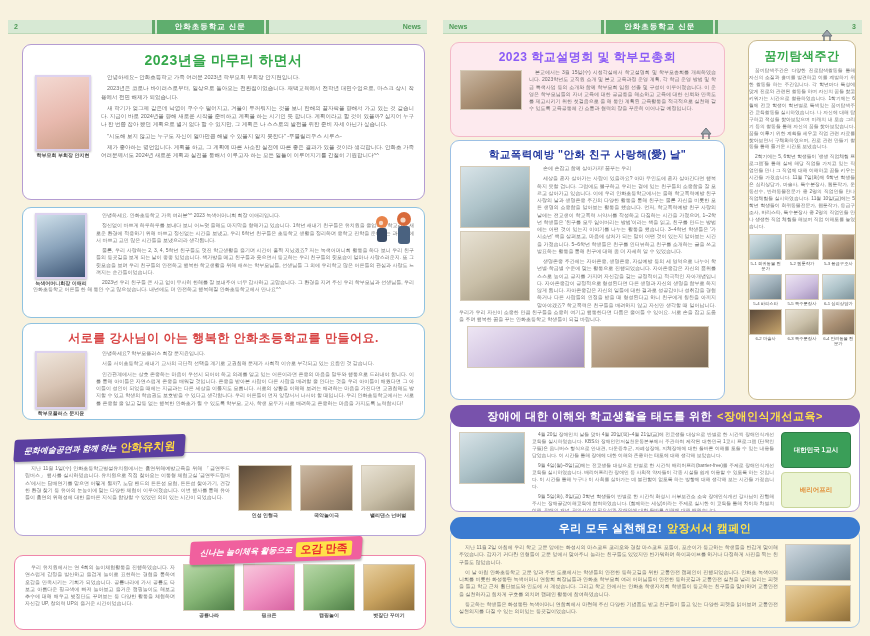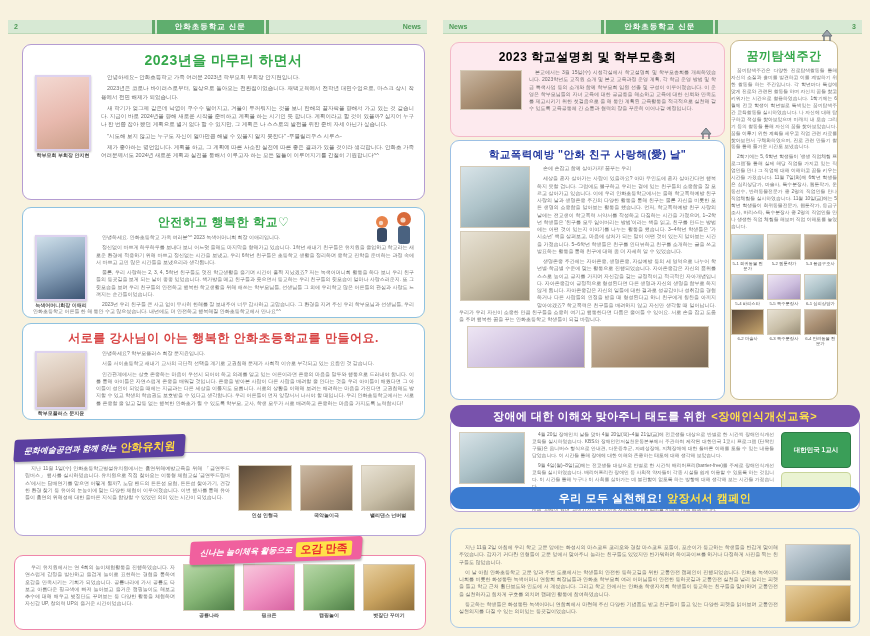--- a/index.html
+++ b/index.html
@@ -19,21 +19,21 @@
   .b-purple{border:1.5px solid #b49cd2}
   .b-blue{border:1.5px solid #8fc2e0}
   .b-pinkline{border:1.5px solid #ef86ab}
   .b-khaki{border:1.5px solid #c9ba90}
   .b-lav{border:1.5px solid #b7a3d6}
   .b-sky{border:1.5px solid #9cc0e4}
 
   .title{font-weight:bold;text-align:center;letter-spacing:.5px;margin:2px 0 3px}
   .h-green{color:#35a84b}
   .h-red{color:#d84545}
-  .h-magenta{color:#000000}
+  .h-magenta{color:#8b5cf6}
   .h-navy{color:#20369e}
 
   .body-txt{font-size:5.5px;line-height:1.5;color:#6b6b6b;text-align:justify}
   .body-txt p{margin:0 0 3px 0;text-indent:6px}
   .tiny{font-size:5px;line-height:1.45}
 
   .fig{text-align:center}
   .ph{border:1px solid #d5cbb8;box-sizing:border-box}
   .frame{border:2px solid #ddd2ef;box-shadow:0 1px 2px rgba(0,0,0,.25)}
   .cap{font-size:5px;color:#4a4a4a;text-align:center;font-weight:bold;margin-top:1px}
@@ -101,21 +101,20 @@
 
   <div class="panel b-blue" style="left:22px;top:207px;width:403px;height:111px;padding:4px 10px">
     <svg class="clip" style="right:6px;top:2px;position:absolute" width="52" height="40" viewBox="0 0 52 40">
       <circle cx="16" cy="12" r="6" fill="#e8834a"></circle>
         <rect x="11" y="18" width="10" height="14" rx="3" fill="#394b66"></rect>
       <circle cx="38" cy="9" r="7" fill="#d86a3a"></circle>
         <rect x="32" y="16" width="12" height="18" rx="3" fill="#4a6280"></rect>
       <circle cx="15" cy="13" r="2.2" fill="#f6d7c4"></circle>
         <circle cx="37" cy="10" r="2.6" fill="#f6d7c4"></circle>
     </svg>
-    <div class="title h-green" style="font-size:12px">안전하고 행복한 학교♡</div>
     <div class="fig" style="float:left;width:52px;margin:1px 9px 0 2px">
       <div class="ph pg2 frame" style="height:66px"></div>
       <div class="cap">녹색어머니회장 이애리</div>
     </div>
     <div class="body-txt tiny">
       <p>안녕하세요. 안화초등학교 가족 여러분^^ 2023 녹색어머니회 회장 이애리입니다.</p>
       <p>정신없이 바쁘게 하루하루를 보내다 보니 어느덧 올해도 마지막을 향해가고 있습니다. 1학년 새내기 친구들은 유치원을 졸업하고 학교라는 새로운 환경에 적응하기 위해 바쁘고 정신없는 시간을 보냈고, 우리 6학년 친구들은 초등학교 생활을 정리하며 중학교 진학을 준비하는 과정 속에서 바쁘고 고민 많은 시간들을 보냈으리라 생각됩니다.</p>
       <p>물론, 우리 사랑하는 2, 3, 4, 5학년 친구들도 멋진 학교생활을 즐기며 시간이 훌쩍 지났겠죠? 저는 녹색어머니회 활동을 하다 보니 우리 친구들의 등굣길을 보게 되는 날이 종종 있었습니다. 책가방을 메고 친구들과 웃으면서 등교하는 우리 친구들의 뒷모습이 얼마나 사랑스러운지. 또 그 뒷모습을 보며 우리 친구들의 안전하고 행복한 학교생활을 위해 애쓰는 학부모님들, 선생님들 그 외에 우리학교 많은 어른들의 관심과 사랑도 느껴지는 순간들이었습니다.</p>
       <p>2023년 우리 친구들 큰 사고 없이 무사히 한해를 잘 보내주어 너무 감사하고 고맙습니다. 그 환경을 지켜 주신 우리 학부모님과 선생님들, 우리 안화초등학교 어른들 한 해 동안 수고 많으셨습니다. 내년에도 더 안전하고 행복해질 안화초등학교에서 만나요^^</p>
     </div>
@@ -226,21 +225,21 @@
       <p>손에 손잡고 함께 살아가자! 꿈꾸는 우리</p>
       <p>세상을 혼자 살아가는 사람이 있을까요? 아마 무인도에 혼자 살아간다면 행복하지 못할 겁니다. 그럼에도 불구하고 우리는 곁에 있는 친구들의 소중함을 잘 모르고 살아가고 있습니다. 이에 우리 안화초등학교에서는 올해 학교폭력예방 친구사랑의 날과 생명존중 주간의 다양한 활동을 통해 친구는 물론 자신을 비롯한 모든 생명의 소중함을 알아보는 활동을 했습니다. 먼저, 학교폭력예방 친구 사랑의 날에는 전교생이 학교폭력 서약서를 작성하고 다짐하는 시간을 가졌으며, 1~2학년 학생들은 '친구를 모두 잃어버리는 방법'이라는 책을 읽고, 친구를 만드는 방법에는 어떤 것이 있는지 이야기를 나누는 활동을 했습니다. 3~4학년 학생들은 '가시소년' 책을 살펴보고, 마음에 상처가 되는 말이 어떤 것이 있는지 알아보는 시간을 가졌습니다. 5~6학년 학생들은 친구를 인터뷰하고 친구를 소개하는 글을 쓰고 발표하는 활동을 통해 친구에 대해 좀 더 자세히 알 수 있었습니다.</p>
       <p>생명존중 주간에는 자아존중, 생명존중, 자살예방 등의 세 영역으로 나누어 학년별·학급별 수준에 맞는 활동으로 진행되었습니다. 자아존중감은 자신의 품위를 스스로 높이고 긍지를 가지며 자신감을 갖는 긍정적이고 적극적인 자아개념입니다. 자아존중감이 긍정적으로 형성된다면 다른 생명과 자신의 생명을 함부로 하지 않게 됩니다. 자아존중감은 자신의 일들에 대한 결과로 성공감이나 성취감을 경험하거나 다른 사람들의 인정을 받을 때 형성된다고 하니 친구에게 칭찬을 아끼지 말아야겠죠? 학교폭력은 친구들을 배려하지 않고 자신만 생각할 때 일어납니다. 우리가 우리 자신이 소중한 만큼 친구들을 소중히 여기고 행동한다면 다툼은 줄어들 수 있어요. 서로 손을 잡고 도움을 주며 행복한 꿈을 꾸는 안화초등학교 학생들이 되길 바랍니다.</p>
     </div>
     <div style="clear:both;display:flex;gap:6px;justify-content:center;margin-top:3px">
       <div class="ph g-art" style="width:118px;height:42px"></div>
       <div class="ph g-hall" style="width:118px;height:42px"></div>
     </div>
   </div>
 
-  <div class="panel b-khaki" style="left:295px;top:40px;width:108px;height:360px;padding:5px 0">
+  <div class="panel b-khaki" style="left:313px;top:40px;width:108px;height:360px;padding:5px 0">
     <div class="title h-green" style="font-size:12px">꿈끼탐색주간</div>
     <div class="body-txt" style="font-size:4.8px;line-height:1.45">
       <p>꿈끼탐색주간은 다양한 진로탐색활동을 통해 자신의 소질과 흥미를 발견하고 이를 계발하기 위한 활동을 하는 주간입니다. 각 학년마다 특성에 맞게 진로와 관련된 활동을 하며 자신의 꿈을 찾고 키워가는 시간으로 활용하였습니다. 1학기에는 6월에 전교 학생이 학년별로 특색있는 꿈끼탐색주간 교육활동을 실시하였습니다. 나 자신에 대해 탐구하고 적성을 찾아보았으며 미래의 내 모습 그리기 등의 활동을 통해 자신의 꿈을 찾아보았습니다. 꿈을 이루기 위한 계획을 세우고 직업 관련 자료를 찾아보면서 구체화하였으며, 진로 관련 만들기 활동을 통해 즐거운 시간도 보냈습니다.</p>
       <p>2학기에는 5, 6학년 학생들이 '생생 직업체험 프로그램'을 통해 실제 해당 직업을 가지고 있는 직업인을 만나 그 직업에 대해 이해하고 꿈을 키우는 시간을 가졌습니다. 11월 7일(화)에 6학년 학생들은 심리상담가, 마술사, 특수분장사, 웹툰작가, 운동선수, 반려동물전문가 중 2명의 직업인을 만나 직업체험을 실시하였습니다. 11월 10일(금)에는 5학년 학생들이 희귀동물전문가, 웹툰작가, 응급구조사, 바리스타, 특수분장사 중 2명의 직업인을 만나 생생한 직업 체험을 해보며 직업 이해도를 높였습니다.</p>
     </div>
     <div class="grid3" style="margin-top:2px">
       <div class="fig">
           <div class="ph g-class" style="height:26px"></div>
           <div class="cap">5-1 희귀동물 전문가</div>
         </div>
@@ -273,39 +272,39 @@
           <div class="cap">6-3 특수분장사</div>
         </div>
       <div class="fig">
           <div class="ph g-hall" style="height:26px"></div>
           <div class="cap">6-4 반려동물 전문가</div>
         </div>
     </div>
   </div>
 
   <div class="banner ban-purple" style="top:405px">
-    <span>장애에 대한 이해와 맞아주니 태도를 위한</span>
+    <span>장애에 대한 이해와 학교생활을 태도를 위한</span>
     <span class="ban-hl">&lt;장애인식개선교육&gt;</span>
   </div>
   <div class="panel b-lav" style="left:15px;top:416px;width:410px;height:96px;padding:15px 8px 4px">
     <div style="display:flex;gap:7px">
       <div class="ph g-class" style="width:66px;height:52px;flex:0 0 auto"></div>
       <div class="body-txt" style="font-size:4.8px;line-height:1.45;flex:1">
         <p>4월 20일 장애인의 날을 맞아 4월 20일(목)~4월 21일(금)에 전교생을 대상으로 반별로 한 시간씩 장애인식개선교육을 실시하였습니다. KBS와 장애인먼저실천운동본부에서 주관하여 제작된 대한민국 1교시 프로그램 (단짝친구들)은 옴니버스 형식으로 안내견, 다운증후군, 자폐성장애, 지체장애에 대한 올바른 이해를 도울 수 있는 내용을 담았습니다. 이 시간을 통해 장애에 대한 이해와 존중하는 태도에 대해 생각해 보았습니다.</p>
         <p>9월 4일(월)~8일(금)에는 전교생을 대상으로 반별로 한 시간씩 배리어프리(barrier-free)를 주제로 장애인식개선 교육을 실시하였습니다. 배리어프리란 장애인 등 사회적 약자들이 각종 시설을 쉽게 이용할 수 있도록 하는 것입니다. 이 시간을 통해 누구나 이 사회를 살아가는 데 불편함이 없도록 하는 방향에 대해 생각해 보는 시간을 가졌습니다.</p>
         <p>9월 5일(화), 8일(금) 3학년 학생들이 반별로 한 시간씩 화성시 서부보건소 소속 장애인식개선 강사님이 진행해 주시는 장애공감이해교육에 참여하였습니다. (함께하는 세상)이라는 주제로 실시한 이 교육을 통해 차이와 차별의 이해, 장애의 개념, 편의시설의 필요성과 장애인에 대한 올바른 이해에 대해 배웠습니다.</p>
       </div>
       <div style="width:70px;flex:0 0 auto">
         <div style="height:34px;background:#3a9e58;border-radius:4px;color:#fff;font-size:6.5px;font-weight:bold;display:flex;align-items:center;justify-content:center;margin-bottom:4px;border:1px solid #2d7a45;text-align:center">대한민국 1교시</div>
         <div style="height:34px;background:#eaf3d2;border-radius:4px;color:#e2903a;font-size:6.5px;font-weight:bold;display:flex;align-items:center;justify-content:center;border:1px solid #c8d49a;text-align:center">배리어프리</div>
       </div>
     </div>
   </div>
 
-  <div class="banner ban-blue" style="top:487px">
+  <div class="banner ban-blue" style="top:517px">
     <span>우리 모두 실천해요!</span>
     <span class="ban-hl">앞장서서 캠페인</span>
   </div>
   <div class="panel" style="left:15px;top:528px;width:410px;height:100px;padding:15px 8px 4px;background:#fdf7e0;border:1.5px solid #a9c9e8">
     <div style="display:flex;gap:7px">
       <div class="body-txt tiny" style="flex:1">
         <p>지난 11월 2일 아침에 우리 학교 교문 앞에는 화성시의 마스코트 코리오와 경찰 마스코트 포돌이, 포순이가 등교하는 학생들을 반갑게 맞이해 주었습니다. 갑자기 커다란 인형들이 교문 앞에서 맞아주니 놀라는 친구들도 있었지만 반가워하며 하이파이브를 하거나 다정하게 사진을 찍는 친구들도 많았습니다.</p>
         <p>이 날 아침 안화초등학교 교문 앞과 주변 도로에서는 학생들의 안전한 등하교길을 위한 교통안전 캠페인이 진행되었습니다. 안화초 녹색어머니회를 비롯한 화성동탄 녹색어머니 연합회 회장님들과 안화초 학부모회 여러 어머님들이 안전한 등하굣길과 교통안전 실천을 널리 알리는 피켓을 들고 학교 근처 횡단보도와 인도에 서 계셨습니다. 그리고 학교 안에서는 안화초 학생자치회 학생들이 등교하는 친구들을 맞이하며 교통안전을 실천하자고 힘차게 구호를 외치며 캠페인 활동에 참여하였습니다.</p>
         <p>등교하는 학생들은 화성동탄 녹색어머니 연합회에서 마련해 주신 다양한 기념품도 받고 친구들이 들고 있는 다양한 피켓을 읽어보며 교통안전 실천의지를 다질 수 있는 의미있는 등굣길이었습니다.</p>
       </div>

